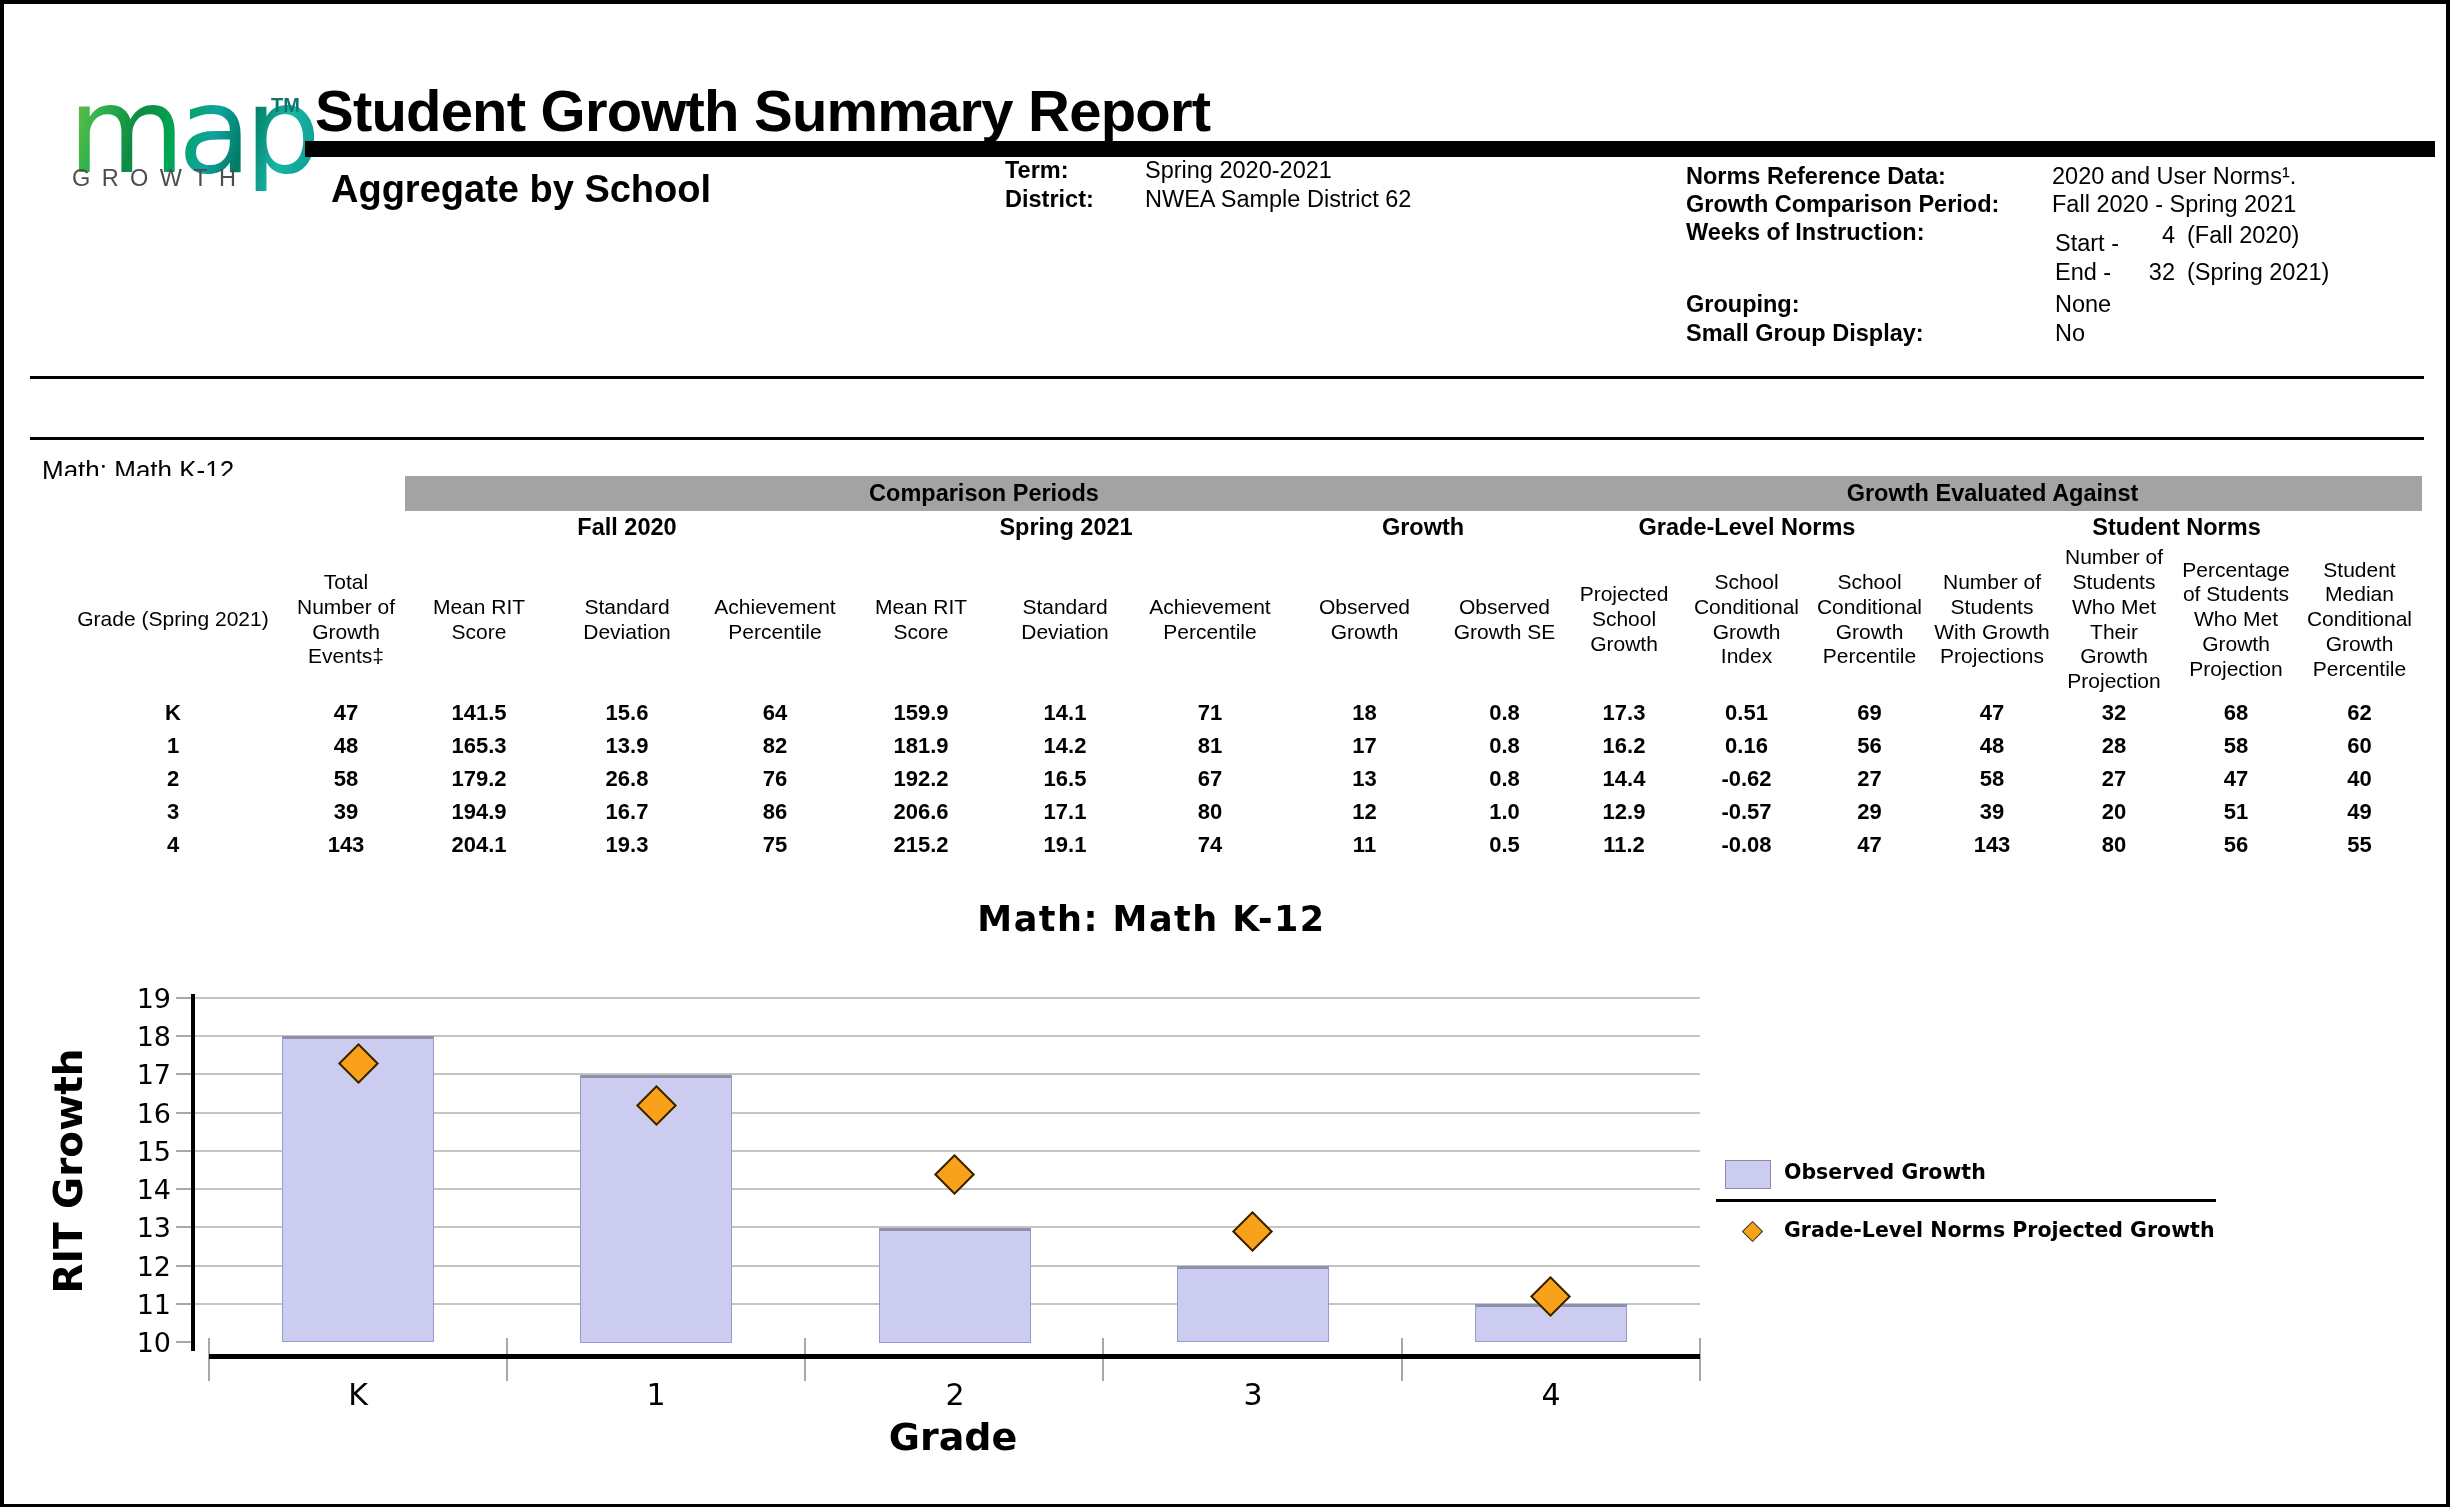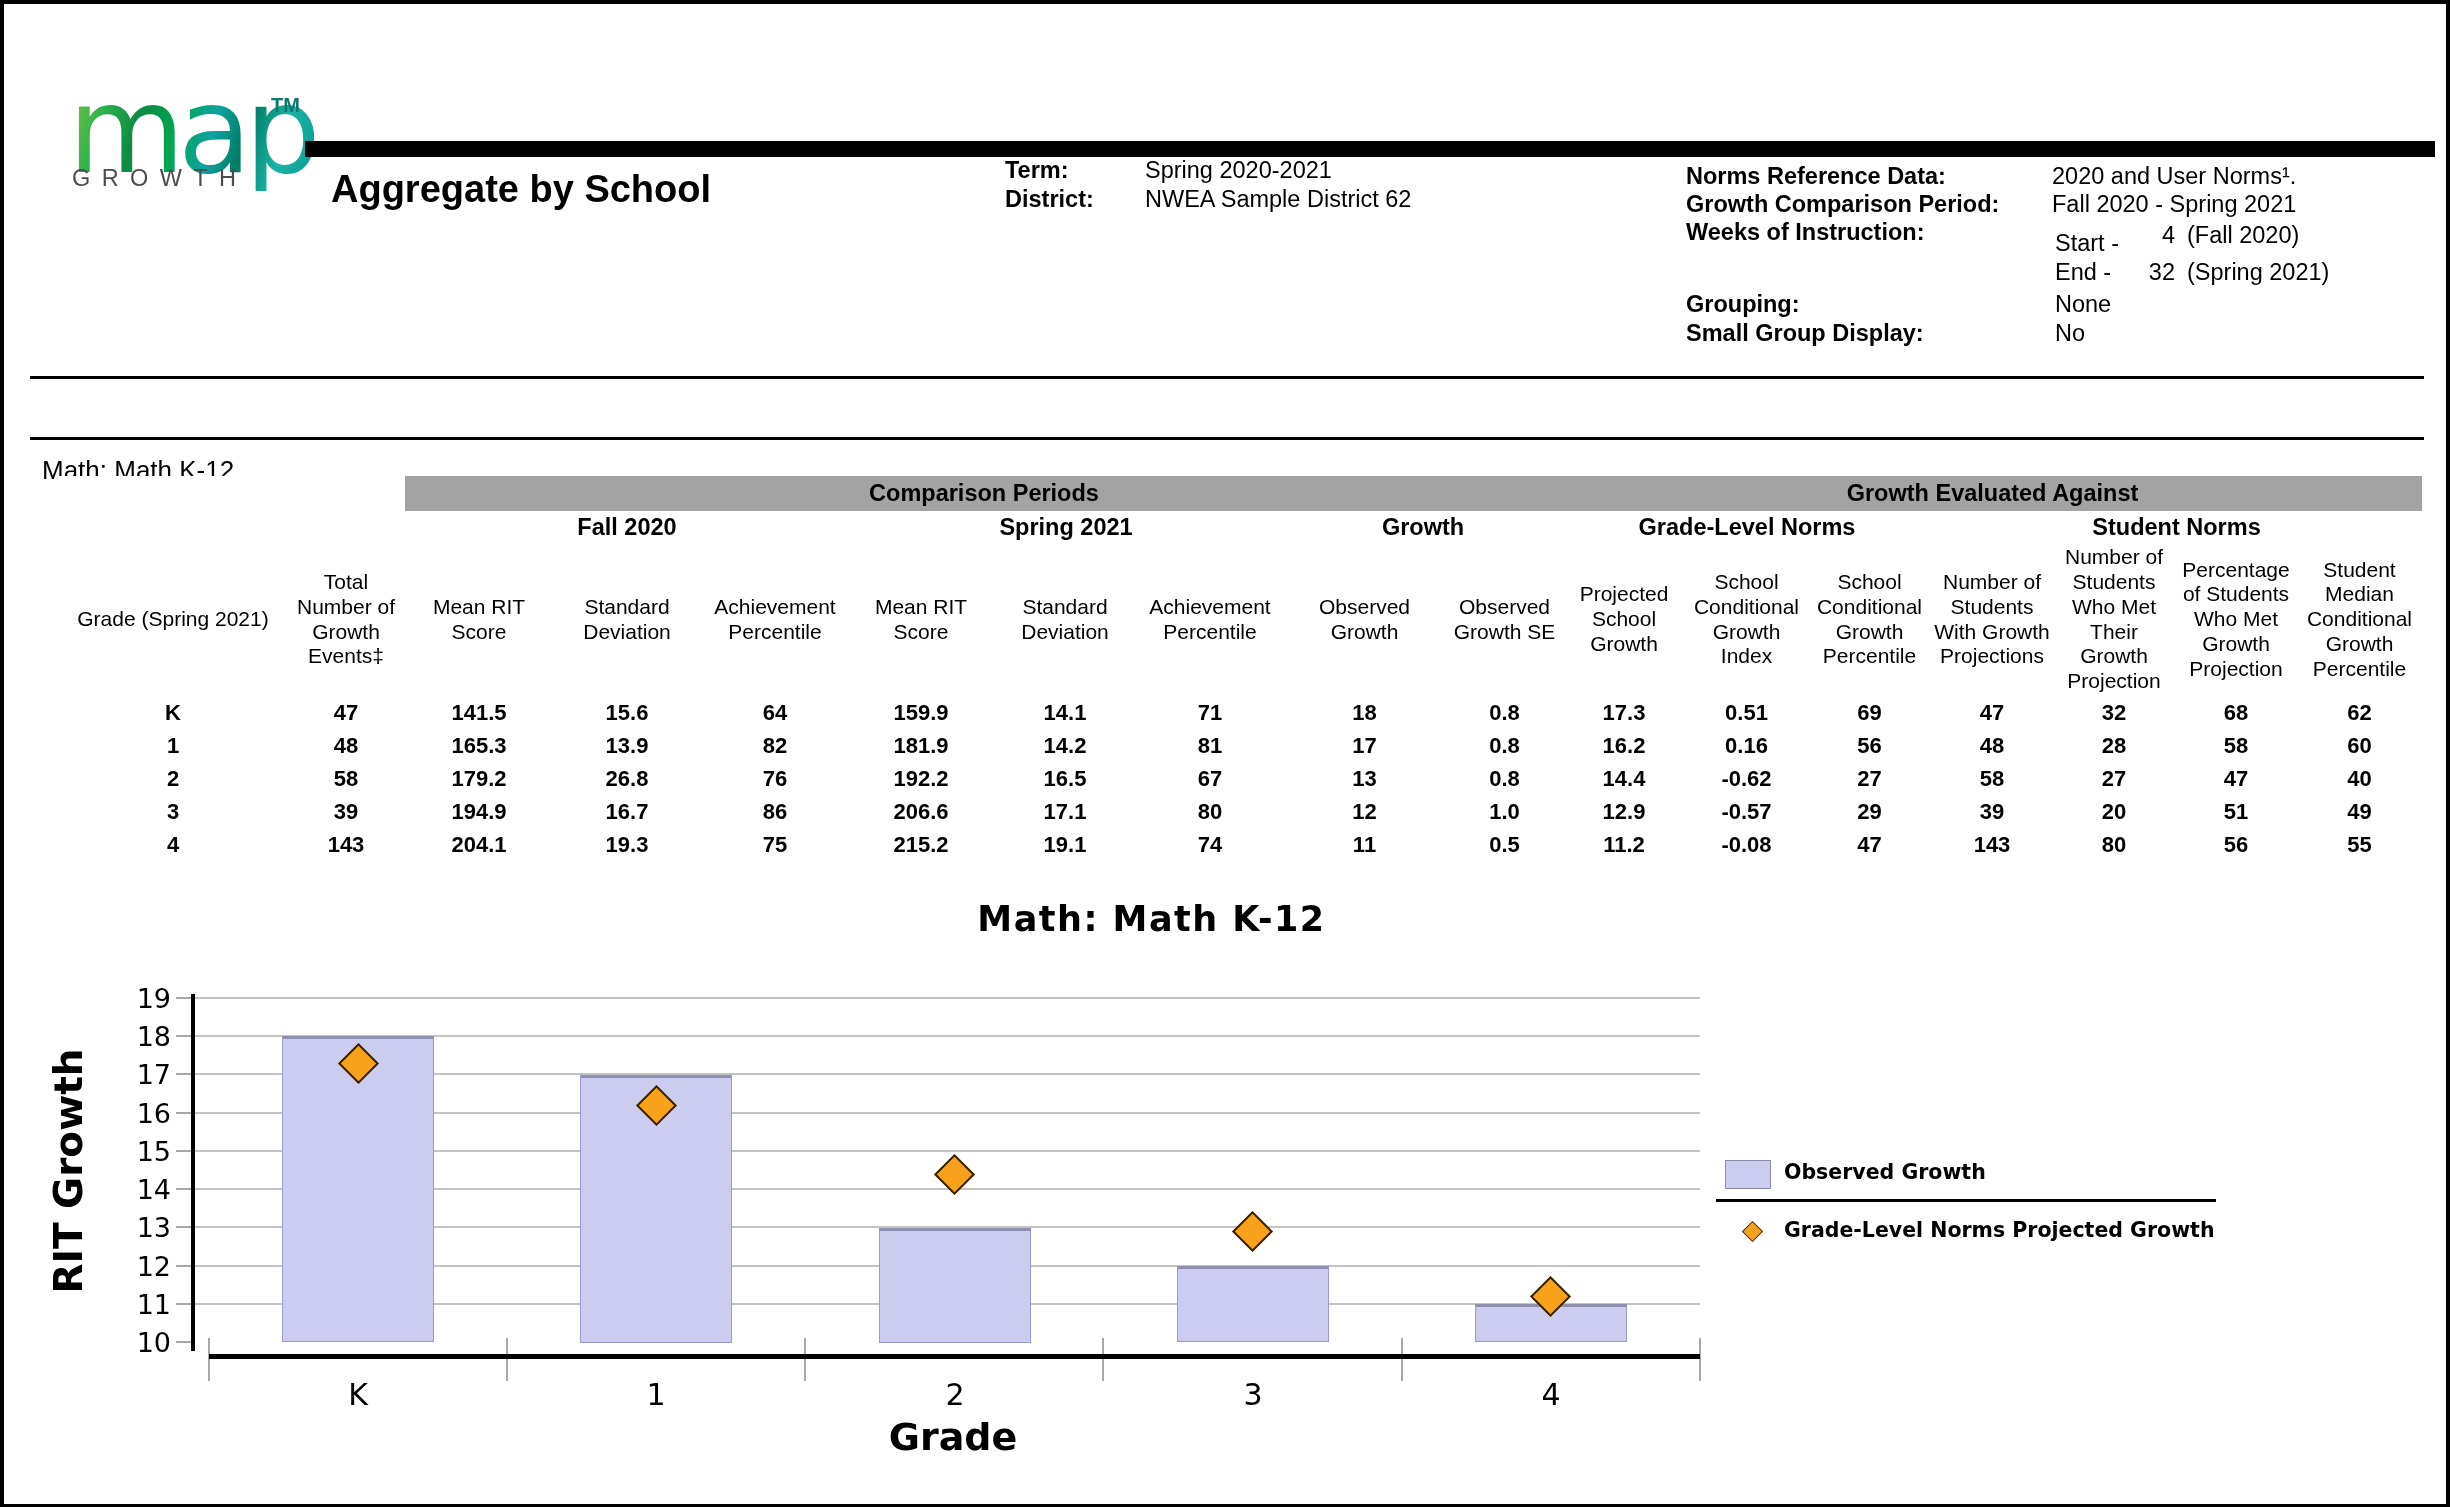--- a/index.html
+++ b/index.html
@@ -66,20 +66,21 @@
 </style>
 </head>
 <body>
 
 <div class="page">
 
   <div class="logo-map">map</div>
   <div class="logo-tm">TM</div>
   <div class="logo-growth">GROWTH</div>
 
+  <div class="report-title">Student Growth Summary Report</div>
   <div class="title-bar"></div>
   <div class="report-subtitle">Aggregate by School</div>
 
   <div class="meta-label" style="left:1001px;top:153px;">Term:</div>
   <div class="meta-value" style="left:1141px;top:153px;text-align:center;">Spring 2020-2021</div>
   <div class="meta-label" style="left:1001px;top:182px;">District:</div>
   <div class="meta-value" style="left:1141px;top:182px;">NWEA Sample District 62</div>
 
   <div class="meta-label" style="left:1682px;top:159px;">Norms Reference Data:</div>
   <div class="meta-value" style="left:2048px;top:159px;">2020 and User Norms¹.</div>

